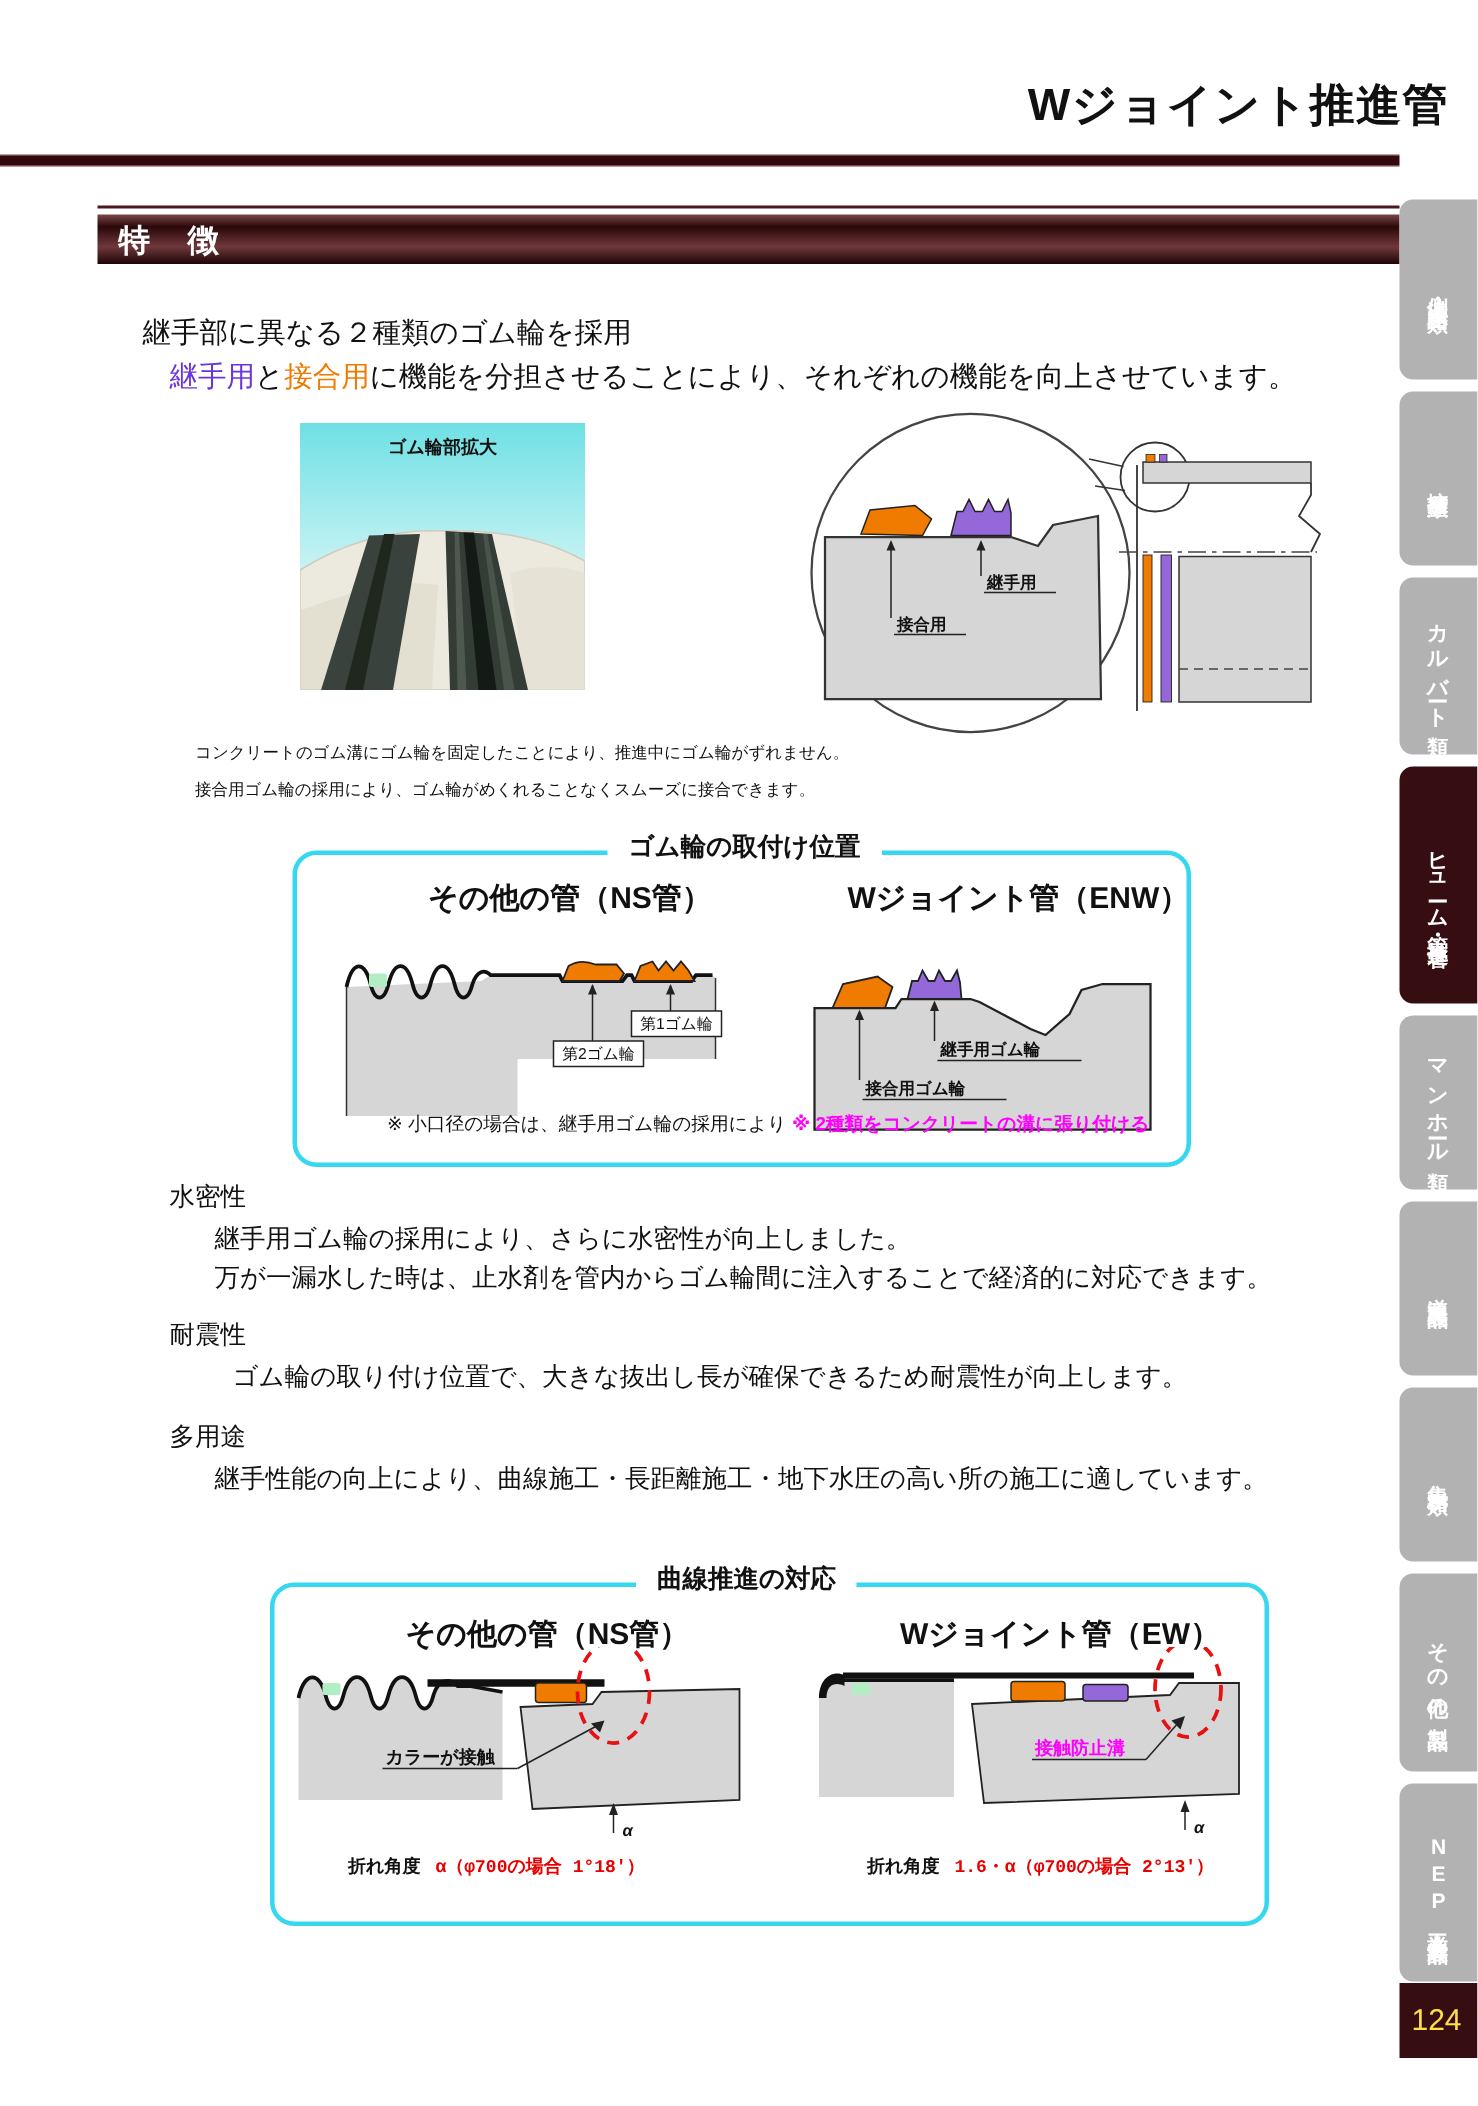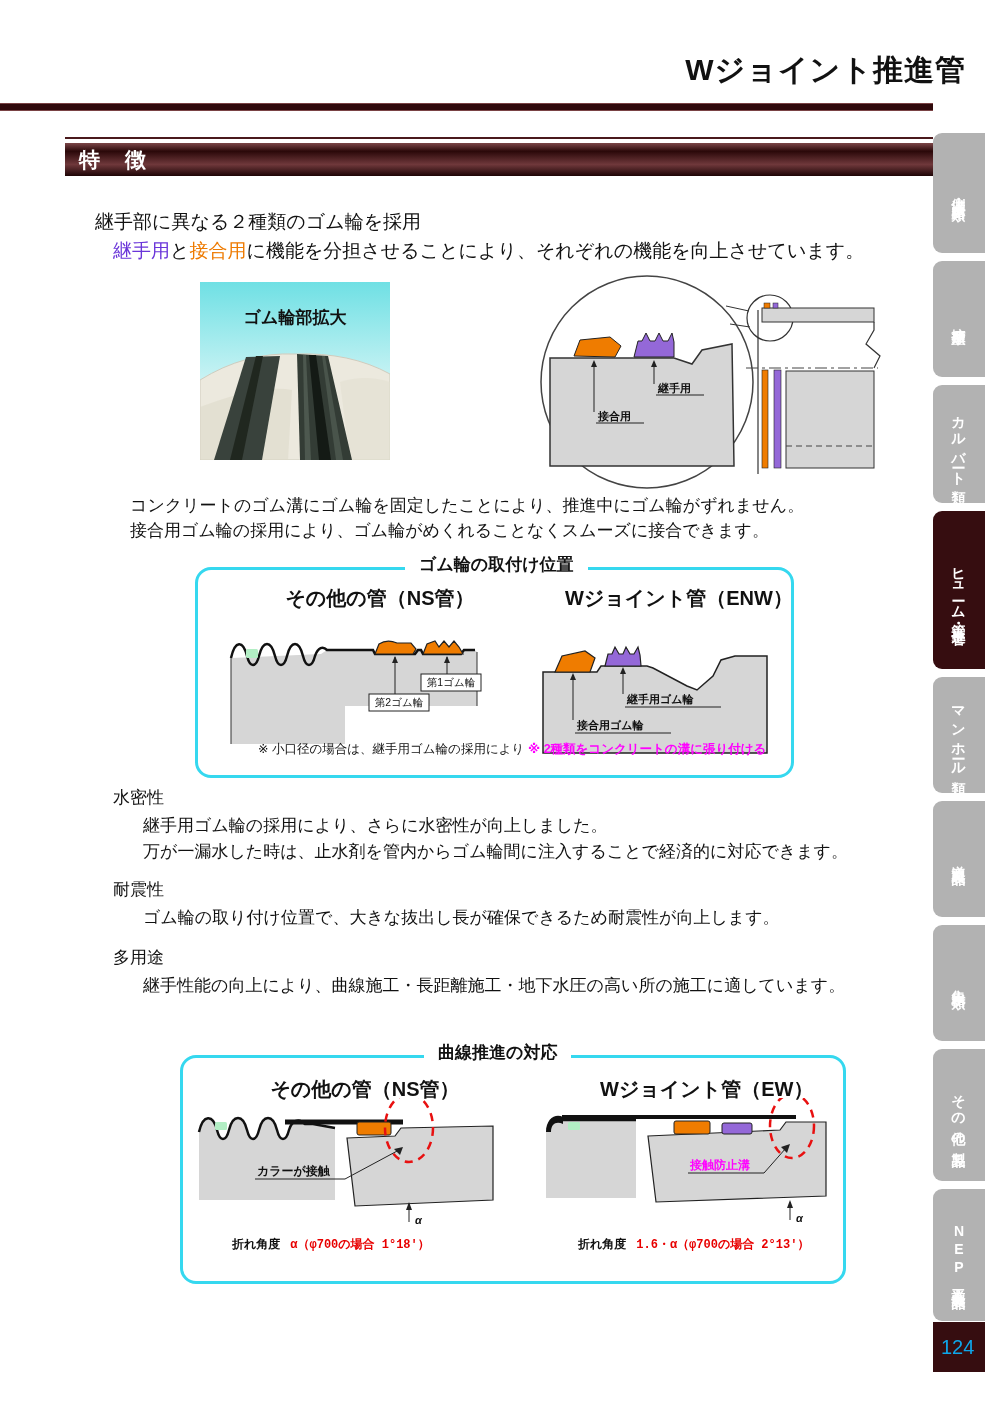--- a/index.html
+++ b/index.html
@@ -10,28 +10,28 @@
   .doc-title{position:absolute;top:50px;right:55px;font-size:30px;font-weight:bold;letter-spacing:1px;}
   .title-rule{position:absolute;top:103px;left:0;width:933px;height:8px;
     background:linear-gradient(180deg,#7a4345 0 1px,#300a0c 1px 7px,#7a4345 7px 8px);}
   .sec-topline{position:absolute;top:137px;left:65px;width:868px;height:2px;background:#4a191c;}
   .sec-bar{position:absolute;top:143px;left:65px;width:868px;height:33px;
     background:linear-gradient(180deg,#7c4648 0%,#2a0809 25%,#6f383b 65%,#1e0506 100%);
     display:flex;align-items:center;}
   .sec-bar .sec-label{color:#fff;font-weight:bold;font-size:21px;margin-left:14px;letter-spacing:2px;}
 
   .t19{font-size:19px;margin-top:17px;}
-  .t17{font-size:17px;}
+  .t17{font-size:11px;}
   .intro1{position:absolute;left:95px;top:192px;}
   .intro2{position:absolute;left:113px;top:221px;}
   .c-joint{color:#6a35d9;}
   .c-joining{color:#ee7a00;}
 
   .photo{position:absolute;left:200px;top:282px;width:190px;height:178px;overflow:hidden;}
-  .photo .caption{position:absolute;top:24px;left:0;width:100%;text-align:center;font-weight:bold;font-size:17px;z-index:2;}
+  .photo .caption{position:absolute;top:8px;left:0;width:100%;text-align:center;font-weight:bold;font-size:12px;z-index:2;}
   .photo svg{position:absolute;top:0;left:0;}
 
   .magnifier{position:absolute;left:522px;top:270px;width:362px;height:224px;}
 
   .para2a{position:absolute;left:130px;top:494px;}
   .para2b{position:absolute;left:130px;top:519px;}
 
   
   .cyanbox{position:absolute;border:3px solid #35d8ef;border-radius:16px;background:#fff;}
   .box1{left:195px;top:567px;width:593px;height:205px;}
@@ -57,21 +57,21 @@
   
   .tab{position:absolute;left:933px;width:52px;background:#b2b2b2;border-radius:9px 0 0 9px;
     display:flex;align-items:center;justify-content:center;}
   .tab span{writing-mode:vertical-rl;text-orientation:upright;color:#fff;font-weight:bold;
     font-size:14px;letter-spacing:2px;line-height:1;}
   .tab.active{background:#360d10;}
   .tt0{top:133px;height:120px}.tt1{top:261px;height:116px}.tt2{top:385px;height:118px}
   .tt3{top:511px;height:158px}.tt4{top:677px;height:116px}.tt5{top:801px;height:116px}
   .tt6{top:925px;height:116px}.tt7{top:1049px;height:132px}.tt8{top:1189px;height:132px}
   .pagenum{position:absolute;left:933px;top:1322px;width:52px;height:50px;background:#360d10;
-    color:#0ea5e9;font-size:20px;display:flex;align-items:center;padding-left:8px;box-sizing:border-box;}
+    color:#fde047;font-size:20px;display:flex;align-items:center;padding-left:8px;box-sizing:border-box;}
 
   svg text{font-family:"Liberation Sans","DejaVu Sans",sans-serif;}
 </style>
 </head>
 <body>
 
 <div id="page">
 
   <div class="doc-title">Wジョイント推進管</div>
   <div class="title-rule"></div>
@@ -176,21 +176,21 @@
     <line x1="40" y1="125" x2="136" y2="125" stroke="#222" stroke-width="1"></line>
   </svg>
 
   <div class="b1-note-left">※ 小口径の場合は、継手用ゴム輪の採用により</div>
   <div class="b1-note-right">※ 2種類をコンクリートの溝に張り付ける</div>
 
   <div class="feature-h" style="top:786px;">水密性</div>
   <div class="feature-l" style="top:840px;">万が一漏水した時は、止水剤を管内からゴム輪間に注入することで経済的に対応できます。</div>
   <div class="feature-l" style="top:814px;">継手用ゴム輪の採用により、さらに水密性が向上しました。</div>
   <div class="feature-h" style="top:878px;">耐震性</div>
-  <div class="feature-l" style="top:906px;">ゴム輪の取り付け位置で、大きな抜出し長が確保できるため耐震性が向上します。</div>
+  <div class="feature-l" style="top:906px;margin-left:12px;">ゴム輪の取り付け位置で、大きな抜出し長が確保できるため耐震性が向上します。</div>
   <div class="feature-h" style="top:946px;">多用途</div>
   <div class="feature-l" style="top:974px;">継手性能の向上により、曲線施工・長距離施工・地下水圧の高い所の施工に適しています。</div>
 
   <div class="cyanbox box2"></div>
   <div class="boxtitle box2-title">曲線推進の対応</div>
   <div class="colhead b2-h-left">その他の管（NS管）</div>
   <div class="colhead b2-h-right">Wジョイント管（EW）</div>
 
   <svg class="diag" style="left:195px;top:1098px;" width="320" height="135" viewBox="0 0 320 135">
     <path d="M4,34 L4,102 L140,102 L140,30 L118,26 L110,26 C104,20 97,22 94,32 C91,44 85,44 82,32 C78,16 68,16 64,32 C61,44 55,44 52,32 C48,16 38,16 34,32 C31,44 25,44 22,32 C18,16 8,16 4,34 Z" fill="#d6d6d6"></path>

